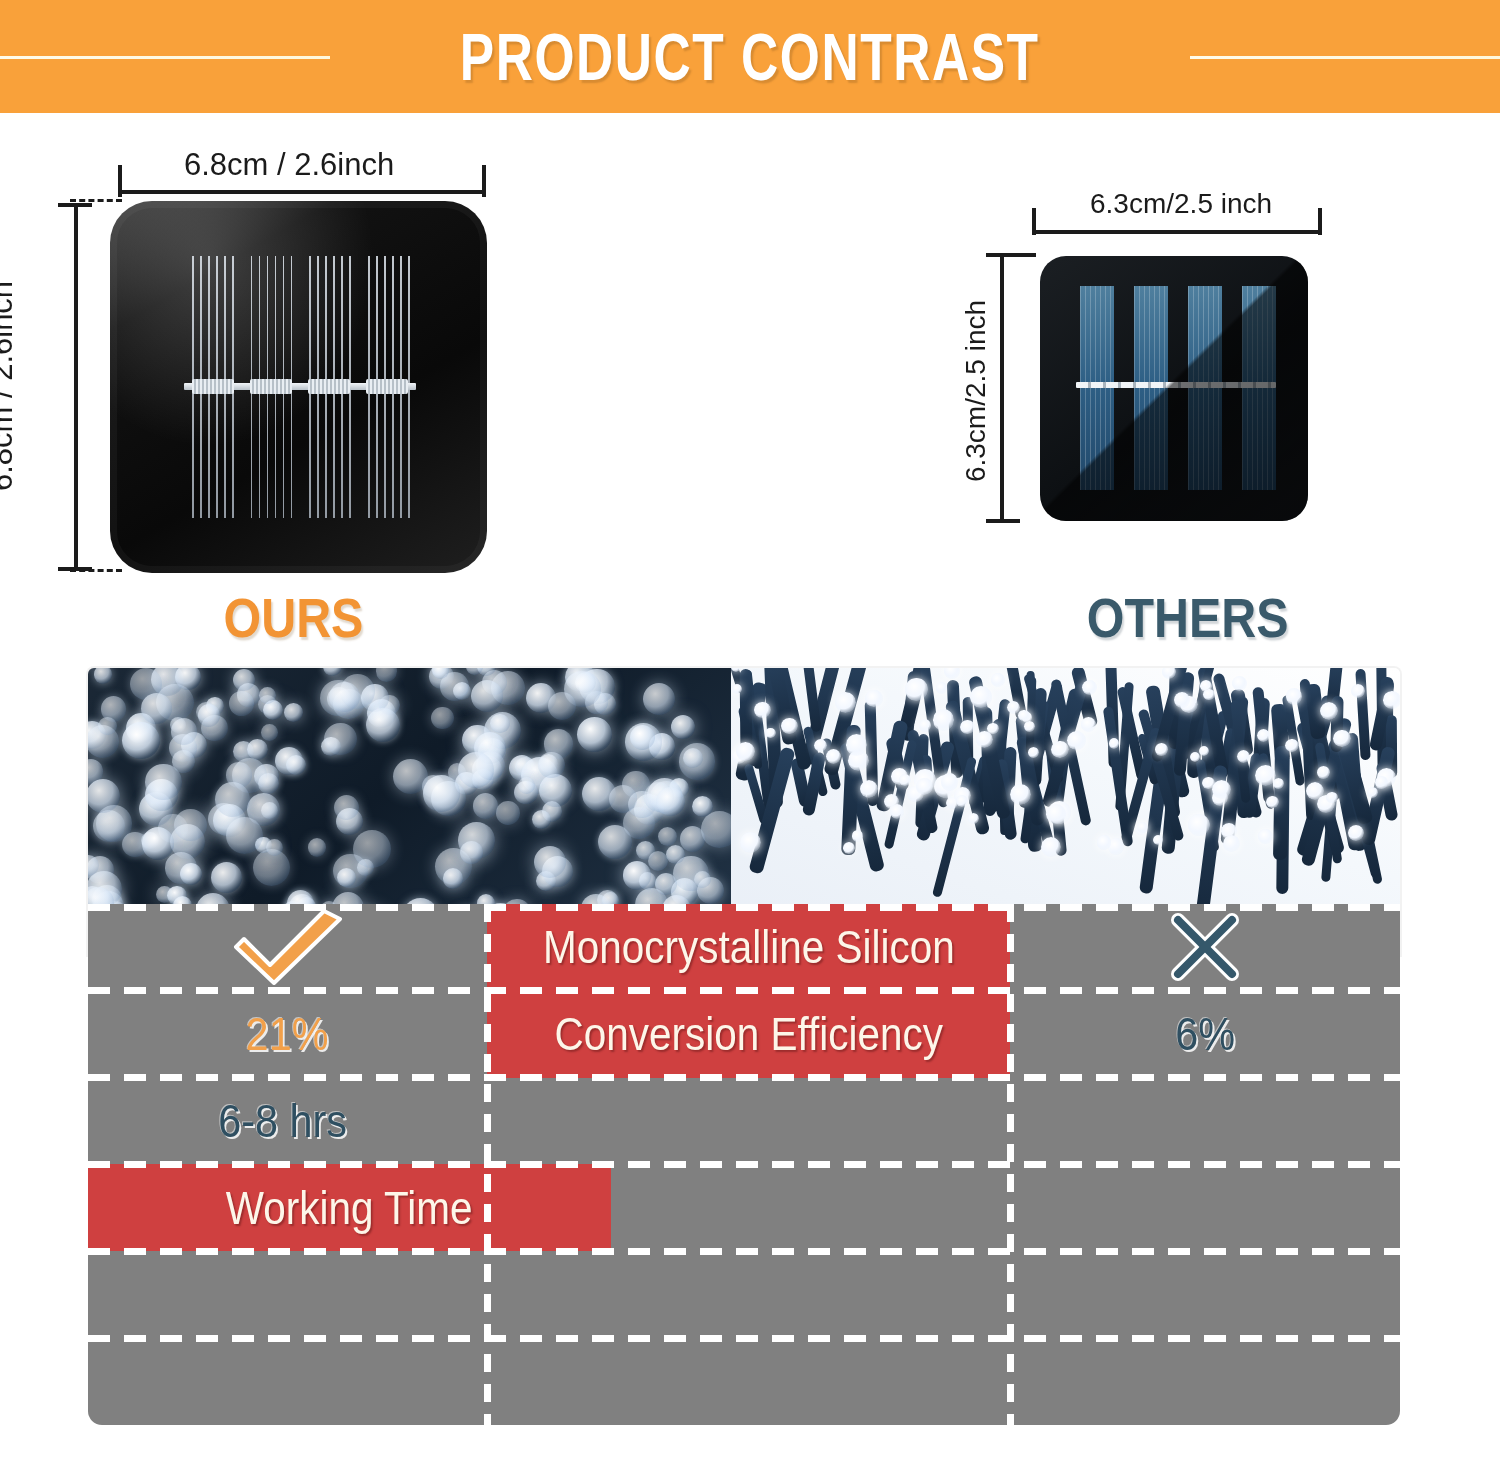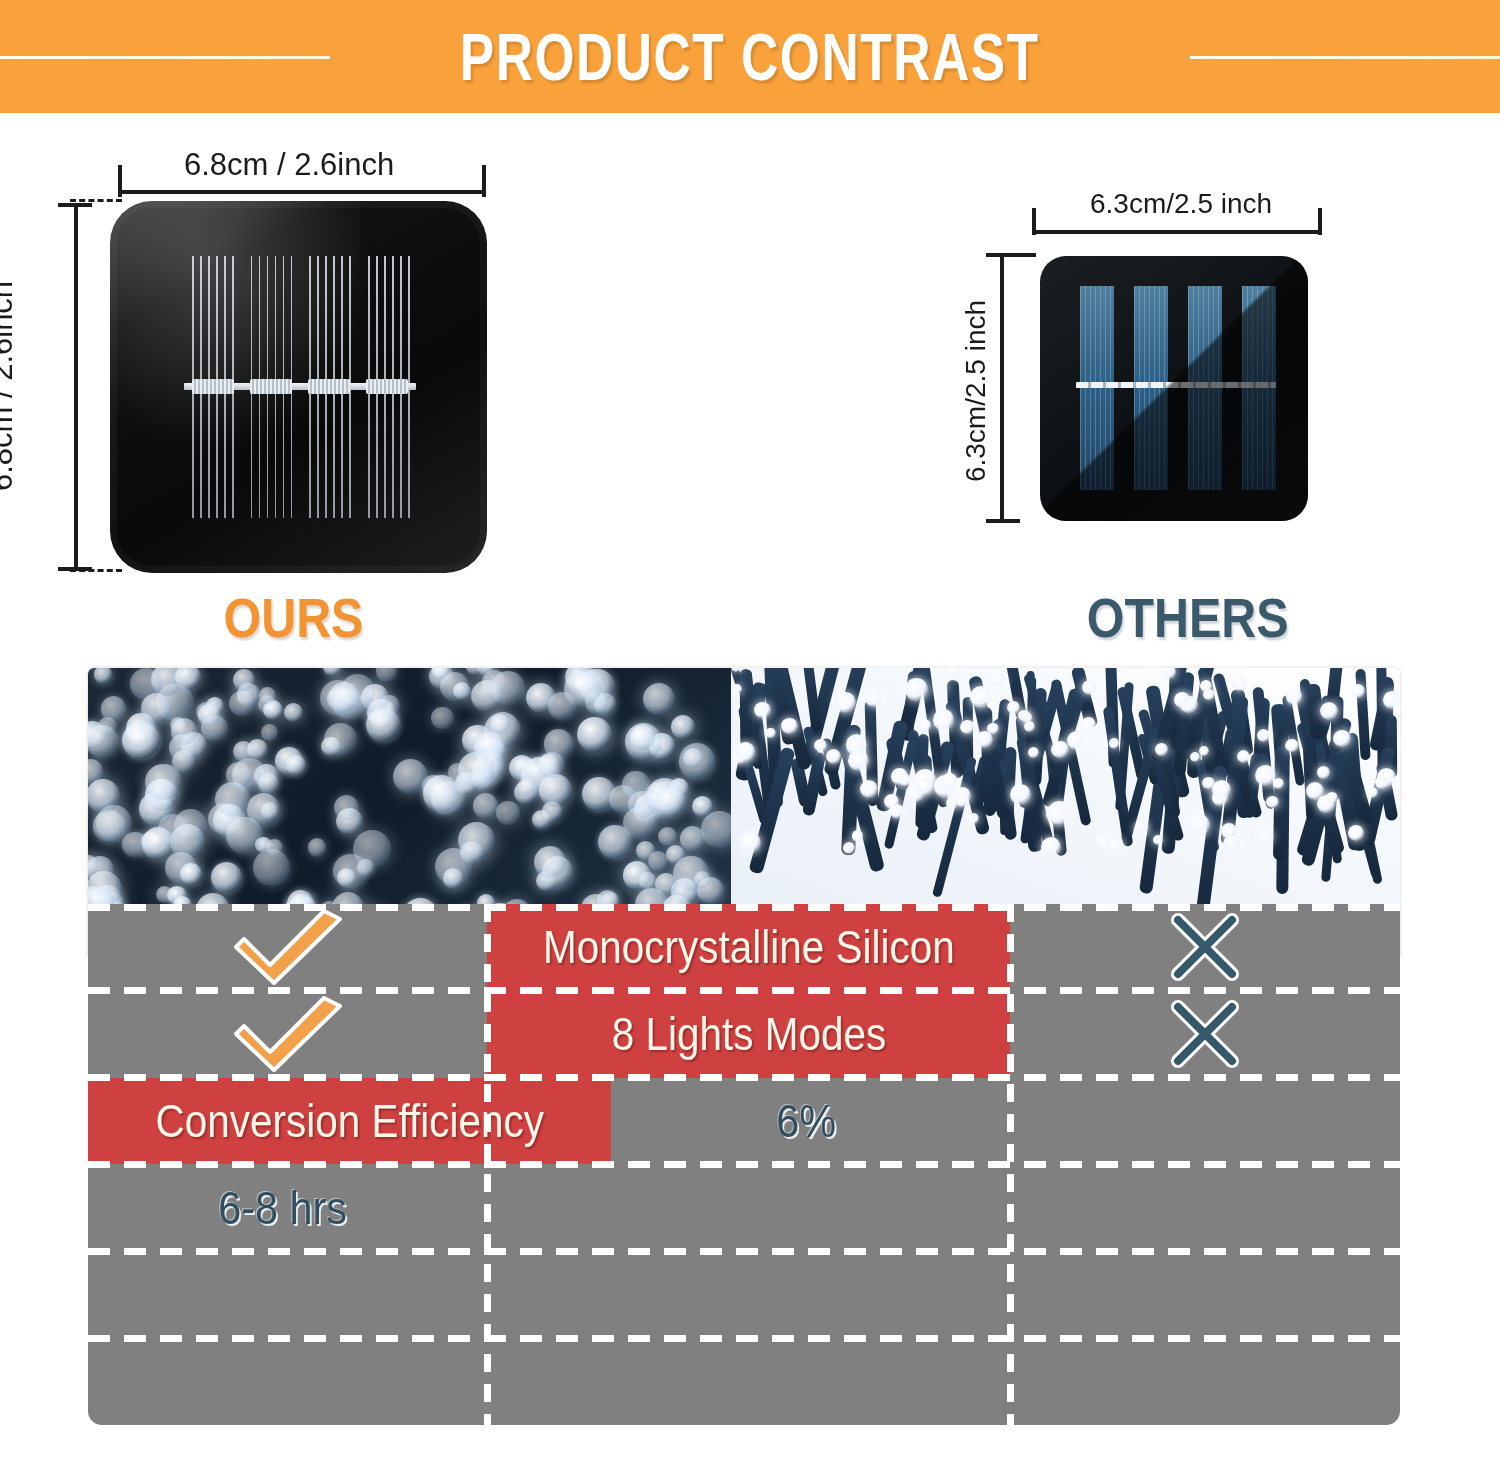--- a/index.html
+++ b/index.html
@@ -710,50 +710,38 @@
           <svg class="mark" width="74" height="74" viewBox="0 0 74 74">
             <line x1="10" y1="10" x2="64" y2="64" stroke="#ffffff" stroke-width="14" stroke-linecap="round"></line>
             <line x1="64" y1="10" x2="10" y2="64" stroke="#ffffff" stroke-width="14" stroke-linecap="round"></line>
             <line x1="10" y1="10" x2="64" y2="64" stroke="#35586b" stroke-width="8" stroke-linecap="round"></line>
             <line x1="64" y1="10" x2="10" y2="64" stroke="#35586b" stroke-width="8" stroke-linecap="round"></line>
           </svg>
         </div>
       </div>
       <div class="trow">
         <div class="cell cell-ours">
-          <svg class="mark" width="120" height="76" viewBox="0 0 120 76">
-            <path d="M8 38 L16 30 L42 56 L96 2 L112 10 L46 74 Z" fill="#f2a04a" stroke="#ffffff" stroke-width="4" stroke-linejoin="round"></path>
-          </svg>
+          <span class="val val-ours">21%</span>
         </div>
-        <div class="cell cell-feat">
-          <span class="val-feat">8 Lights Modes</span>
-        </div>
-        <div class="cell cell-others">
-          <svg class="mark" width="74" height="74" viewBox="0 0 74 74">
-            <line x1="10" y1="10" x2="64" y2="64" stroke="#ffffff" stroke-width="14" stroke-linecap="round"></line>
-            <line x1="64" y1="10" x2="10" y2="64" stroke="#ffffff" stroke-width="14" stroke-linecap="round"></line>
-            <line x1="10" y1="10" x2="64" y2="64" stroke="#35586b" stroke-width="8" stroke-linecap="round"></line>
-            <line x1="64" y1="10" x2="10" y2="64" stroke="#35586b" stroke-width="8" stroke-linecap="round"></line>
-          </svg>
-        </div>
-      </div>
-      <div class="trow">
         <div class="cell cell-feat">
           <span class="val-feat">Conversion Efficiency</span>
         </div>
         <div class="cell cell-others">
           <span class="val val-others">6%</span>
         </div>
       </div>
       <div class="trow">
         <div class="cell cell-others">
           <span class="val val-others">6-8 hrs</span>
         </div>
       </div>
       <div class="trow">
+        <div class="cell cell-feat">
+          <span class="val-feat">Working Time</span>
+        </div>
       </div>
       <div class="topdash"></div>
       <div class="hdash" style="top: 83.3px;"></div>
       <div class="hdash" style="top: 170.1px;"></div>
       <div class="hdash" style="top: 256.9px;"></div>
       <div class="hdash" style="top: 343.7px;"></div>
       <div class="hdash" style="top: 430.5px;"></div>
       <div class="vdash" style="left: 395.5px;"></div>
       <div class="vdash" style="left: 918.5px;"></div>
     </div>

